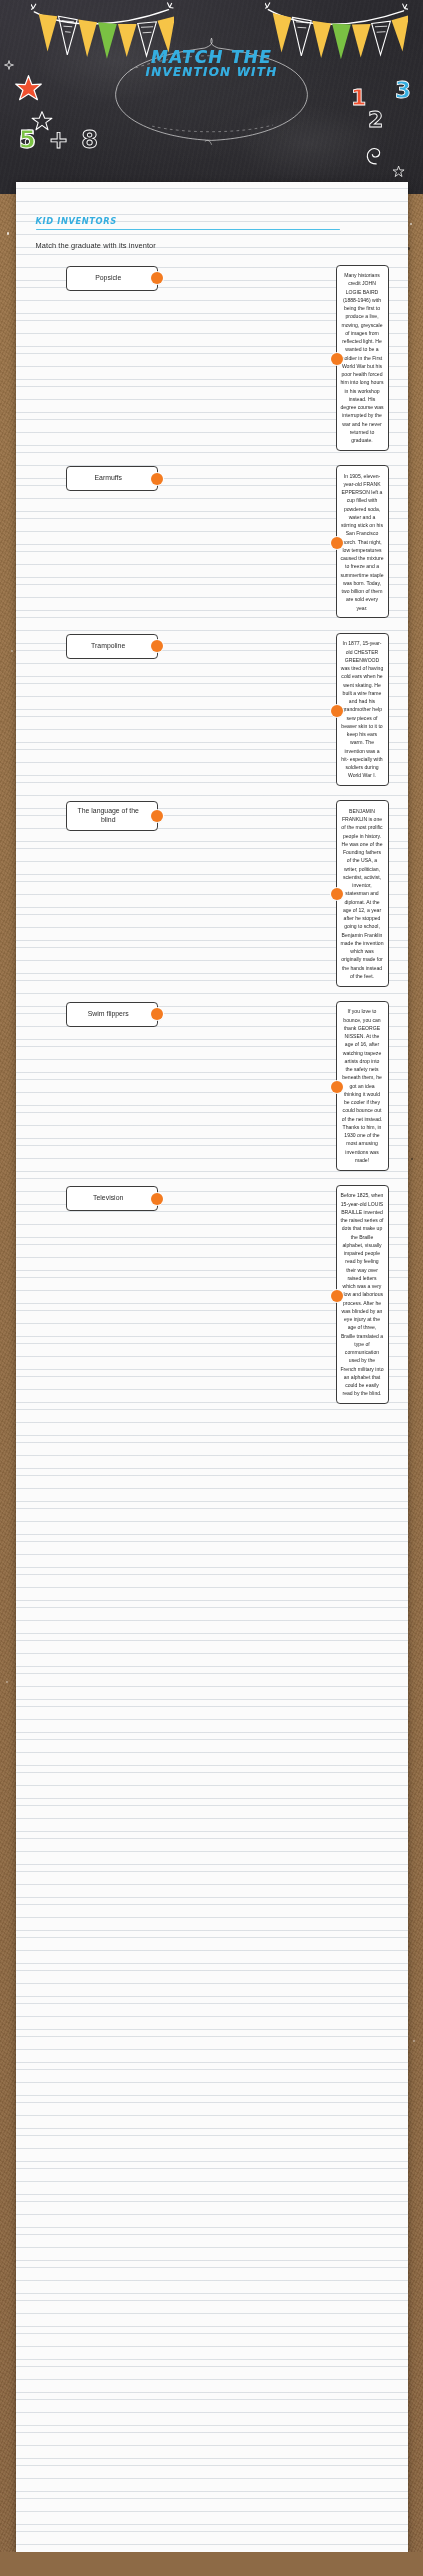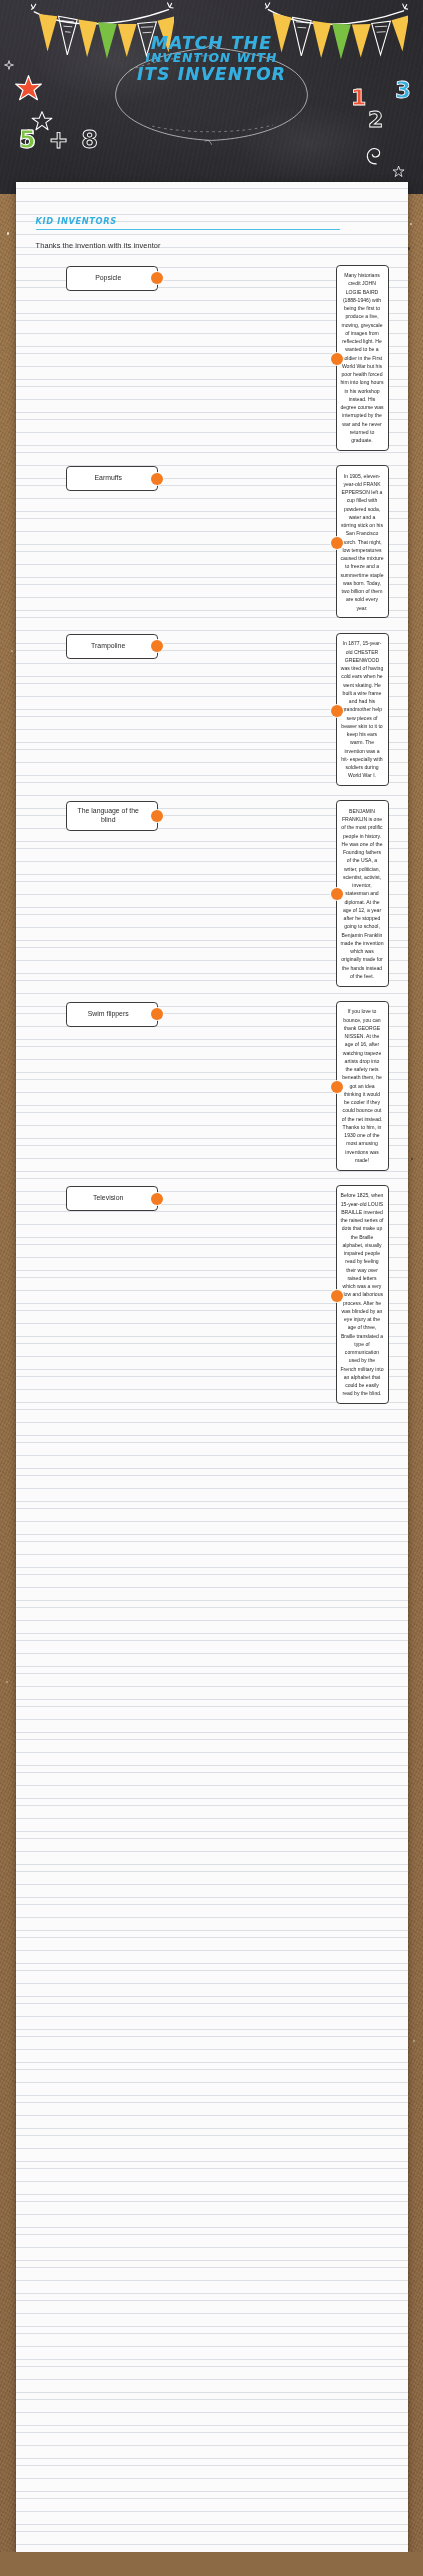--- a/index.html
+++ b/index.html
@@ -46,21 +46,21 @@
     background: radial-gradient(ellipse, rgba(255,255,255,.055), transparent 70%);
     pointer-events:none;
   }
 
   
   .bunting { position:absolute; top:0; }
   .bunting svg { display:block; }
 
   
   .title-wrap {
-    position:absolute; left:0; right:0; top:34px;
+    position:absolute; left:0; right:0; top:48px;
     text-align:center; z-index:4;
   }
   .title-line {
     font-family: "DejaVu Sans", sans-serif;
     font-weight: 700;
     font-style: italic;
     color: #35aee0;
     letter-spacing: 1.2px;
     text-transform: uppercase;
     line-height: 1.06;
@@ -239,21 +239,20 @@
         <path d="M188 2 C192 12, 186 16, 176 20 C120 28, 22 44, 14 100 C8 150, 96 184, 188 188 C280 184, 368 150, 362 100 C354 44, 256 28, 200 20 C190 16, 184 12, 188 2 Z" fill="none" stroke="#e9e9e9" stroke-width="1.6" opacity=".75"></path>
         <path d="M188 196 C186 188, 180 186, 176 190" fill="none" stroke="#e9e9e9" stroke-width="1.6" opacity=".6"></path>
         <path d="M40 60 C90 40, 150 34, 188 34" fill="none" stroke="#e9e9e9" stroke-width="1.3" stroke-dasharray="5 6" opacity=".6"></path>
         <path d="M80 162 C140 176, 240 176, 300 160" fill="none" stroke="#e9e9e9" stroke-width="1.3" stroke-dasharray="5 6" opacity=".55"></path>
       </svg>
     </span>
 
     <div class="title-wrap">
       <div class="title-line l1">Match the</div>
       <div class="title-line l2">invention with</div>
-      <div class="title-line l3">its inventor</div>
     </div>
 
     <span class="deco" style="left:14.3px;top:74px;">
       <svg width="29" height="29" viewBox="0 0 52 52">
         <polygon points="26,3 32,19 49,18 36,29 42,46 26,36 10,46 16,29 3,18 20,19" fill="#f0502f" stroke="#fff" stroke-width="2.2" stroke-linejoin="round"></polygon>
       </svg>
     </span>
 
     <span class="deco" style="left:31px;top:110px;">
       <svg width="22" height="22" viewBox="0 0 40 40">
@@ -287,21 +286,21 @@
 
     <span class="deco deco-text" style="left:19px;top:126px;color:transparent;-webkit-text-stroke:0.9px #fff;font-size:24px;letter-spacing:2.2px;">6 + 8</span>
     <span class="deco deco-text" style="left:19px;top:126px;color:#7ac143;-webkit-text-stroke:0.9px #fff;font-size:24px;letter-spacing:2.2px;">5</span>
   </div>
 
   <div class="sheet-outer" style="margin-top:-12px;">
     <div class="sheet">
 
       <h2 class="ws-title">Kid inventors</h2>
       <div class="ws-rule"></div>
-      <p class="ws-instruction">Thanks the invention with its inventor</p>
+      <p class="ws-instruction">Match the graduate with its inventor</p>
 
       <div class="match-list" id="match-list">
           <div class="match-row">
             <div class="left-col">
               <div class="term-box">Popsicle<span class="term-dot"></span></div>
             </div>
             <div class="mid-col"></div>
             <div class="right-col">
               <div class="desc-box">Many historians credit JOHN LOGIE BAIRD (1888-1946) with being the first to produce a live, moving, greyscale of images from reflected light. He wanted to be a soldier in the First World War but his poor health forced him into long hours in his workshop instead. His degree course was interrupted by the war and he never returned to graduate.<span class="desc-dot" style="top: 87px;"></span></div>
             </div>

